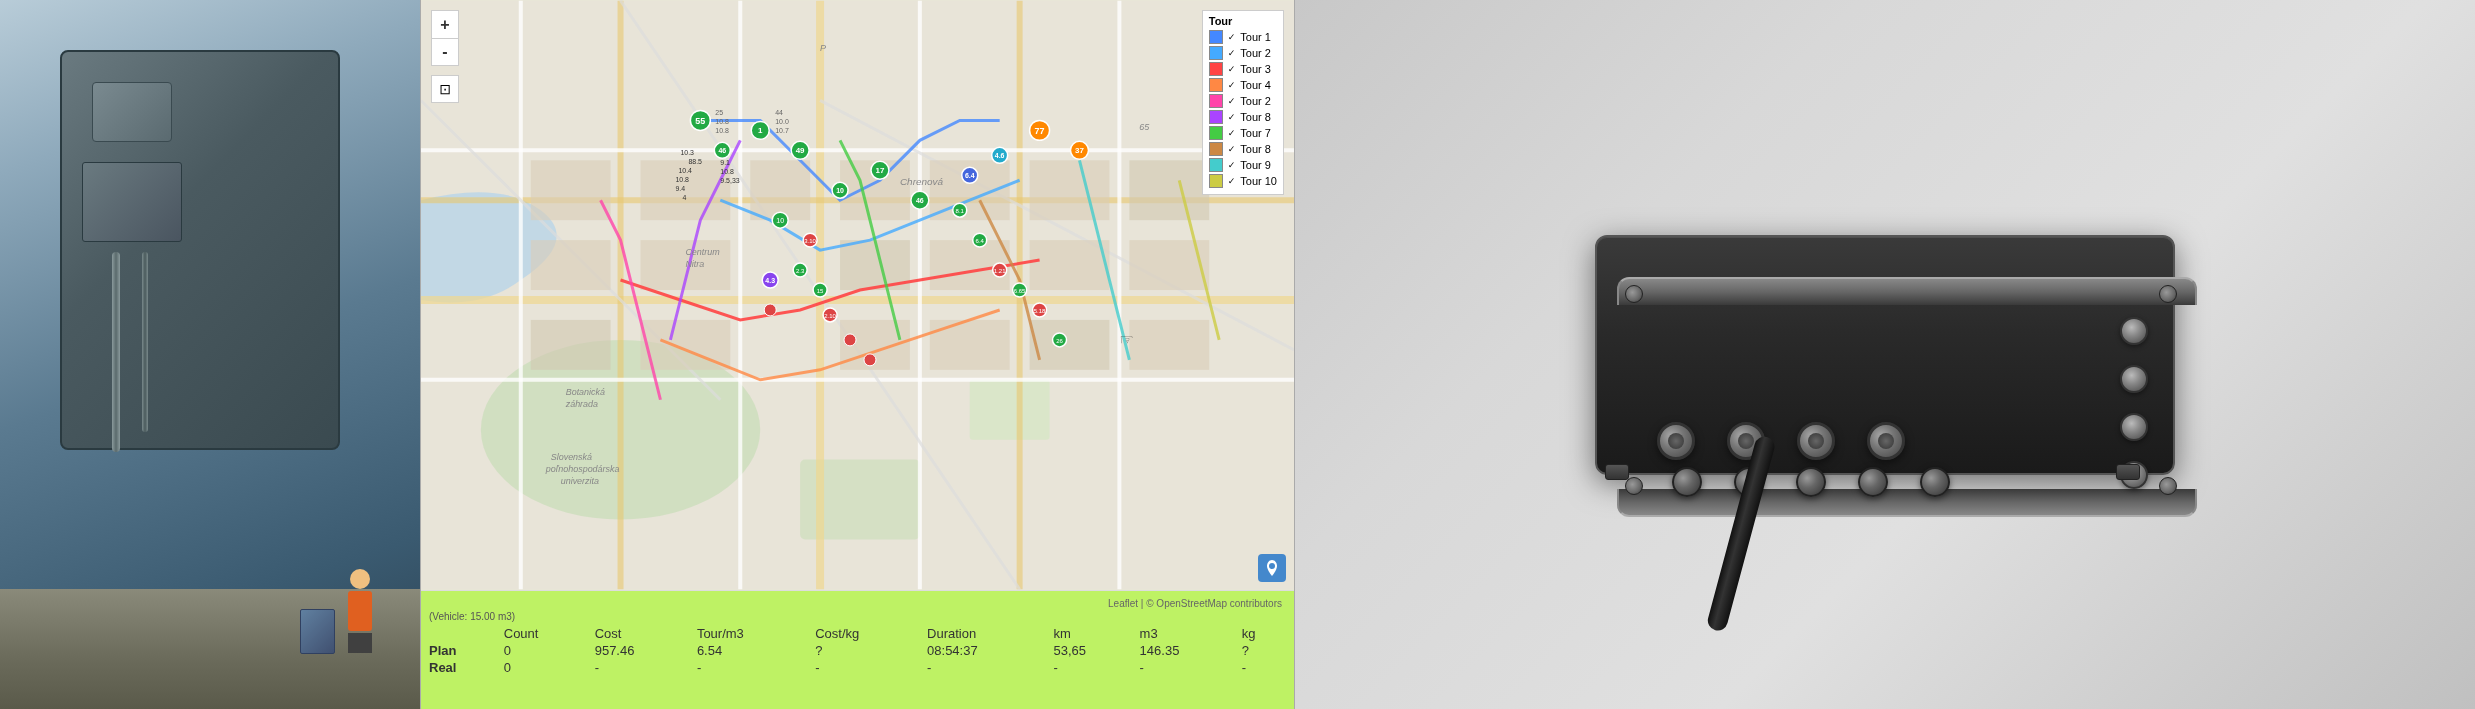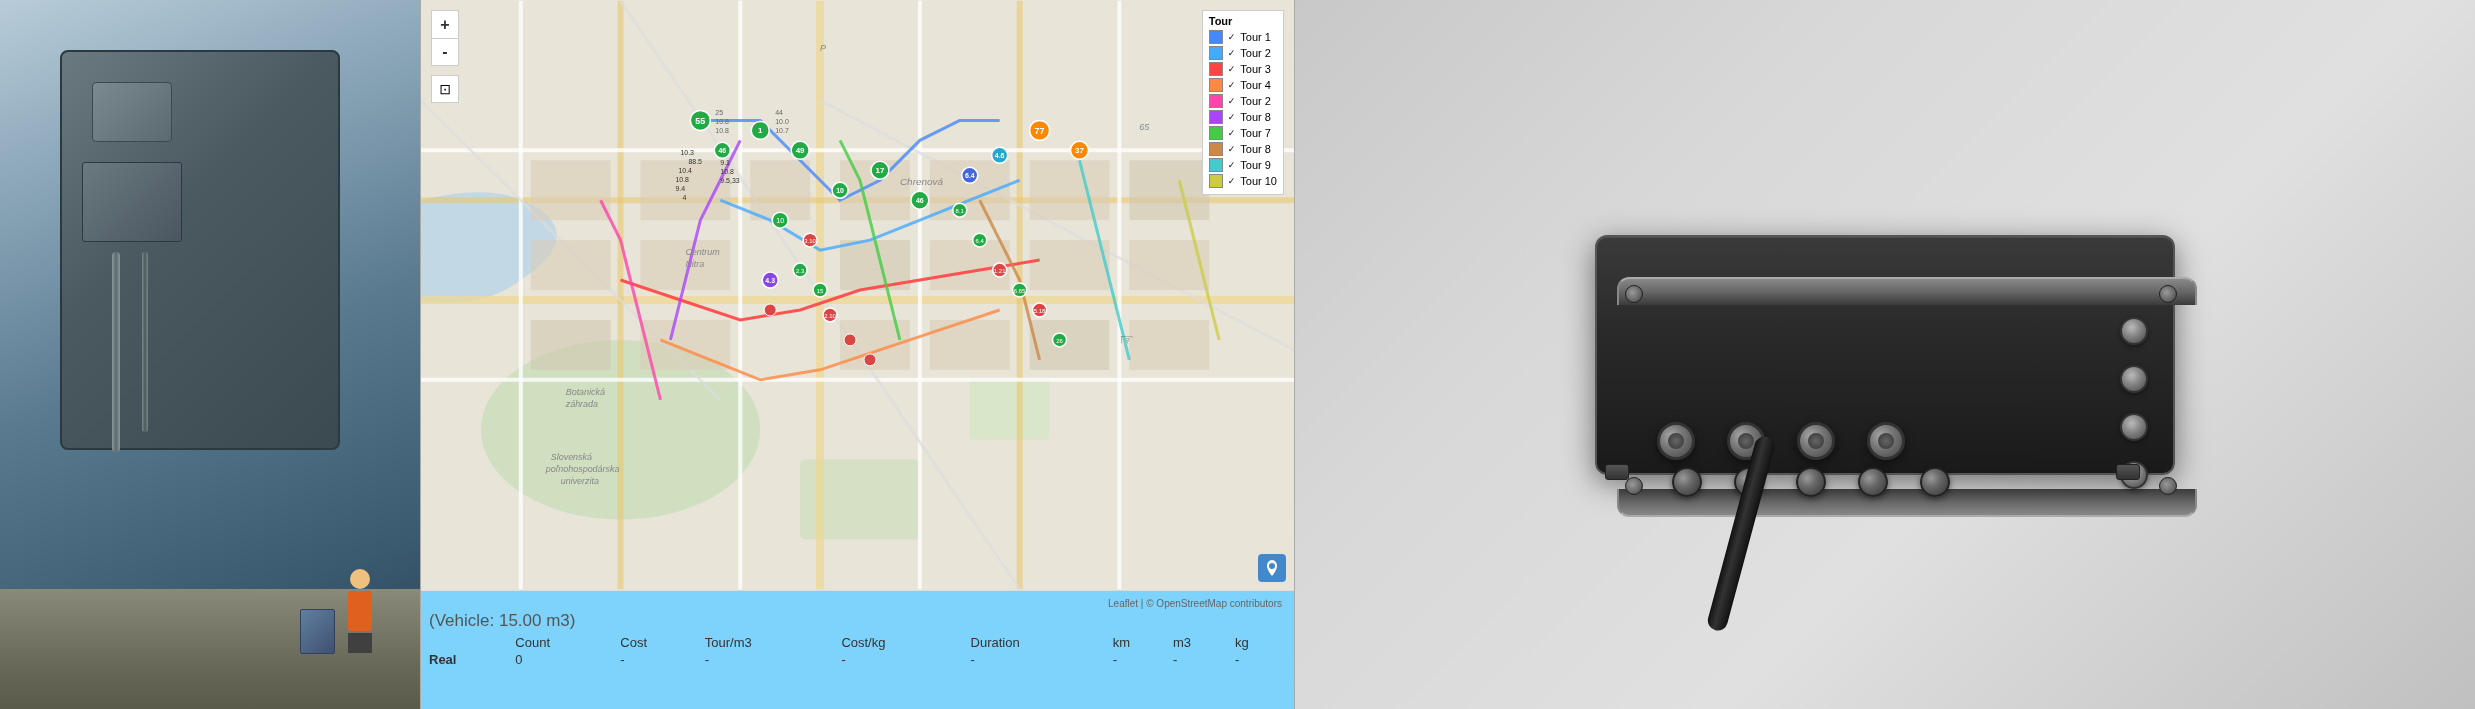--- a/index.html
+++ b/index.html
@@ -213,21 +213,21 @@
       width: 14px;
       height: 14px;
       border: 1px solid #888;
       flex-shrink: 0;
     }
 
     
     .map-info-bar {
       width: 100%;
       height: 119px;
-      background: #7dd3fc;
+      background: #bef264;
       border-top: 1px solid #ddd;
       padding: 5px 8px;
       font-size: 11px;
     }
     .map-attribution {
       text-align: right;
       font-size: 10px;
       color: #666;
       padding: 2px 4px;
     }
@@ -243,21 +243,21 @@
       padding: 1px 6px 1px 0;
     }
     .info-table td {
       padding: 1px 6px 1px 0;
       color: #333;
     }
     .info-table .label-col {
       font-weight: bold;
     }
     .vehicle-label {
-      font-size: 17px;
+      font-size: 10px;
       color: #555;
       margin-bottom: 3px;
     }
 
     
     .leaflet-icon {
       position: absolute;
       bottom: 8px;
       right: 8px;
       width: 28px;
@@ -724,20 +724,31 @@
           <th>Tour/m3</th>
           <th>Cost/kg</th>
           <th>Duration</th>
           <th>km</th>
           <th>m3</th>
           <th>kg</th>
         </tr>
       </thead>
       <tbody>
         <tr>
+          <td class="label-col">Plan</td>
+          <td>0</td>
+          <td>957.46</td>
+          <td>6.54</td>
+          <td>?</td>
+          <td>08:54:37</td>
+          <td>53,65</td>
+          <td>146.35</td>
+          <td>?</td>
+        </tr>
+        <tr>
           <td class="label-col">Real</td>
           <td>0</td>
           <td>-</td>
           <td>-</td>
           <td>-</td>
           <td>-</td>
           <td>-</td>
           <td>-</td>
           <td>-</td>
         </tr>

